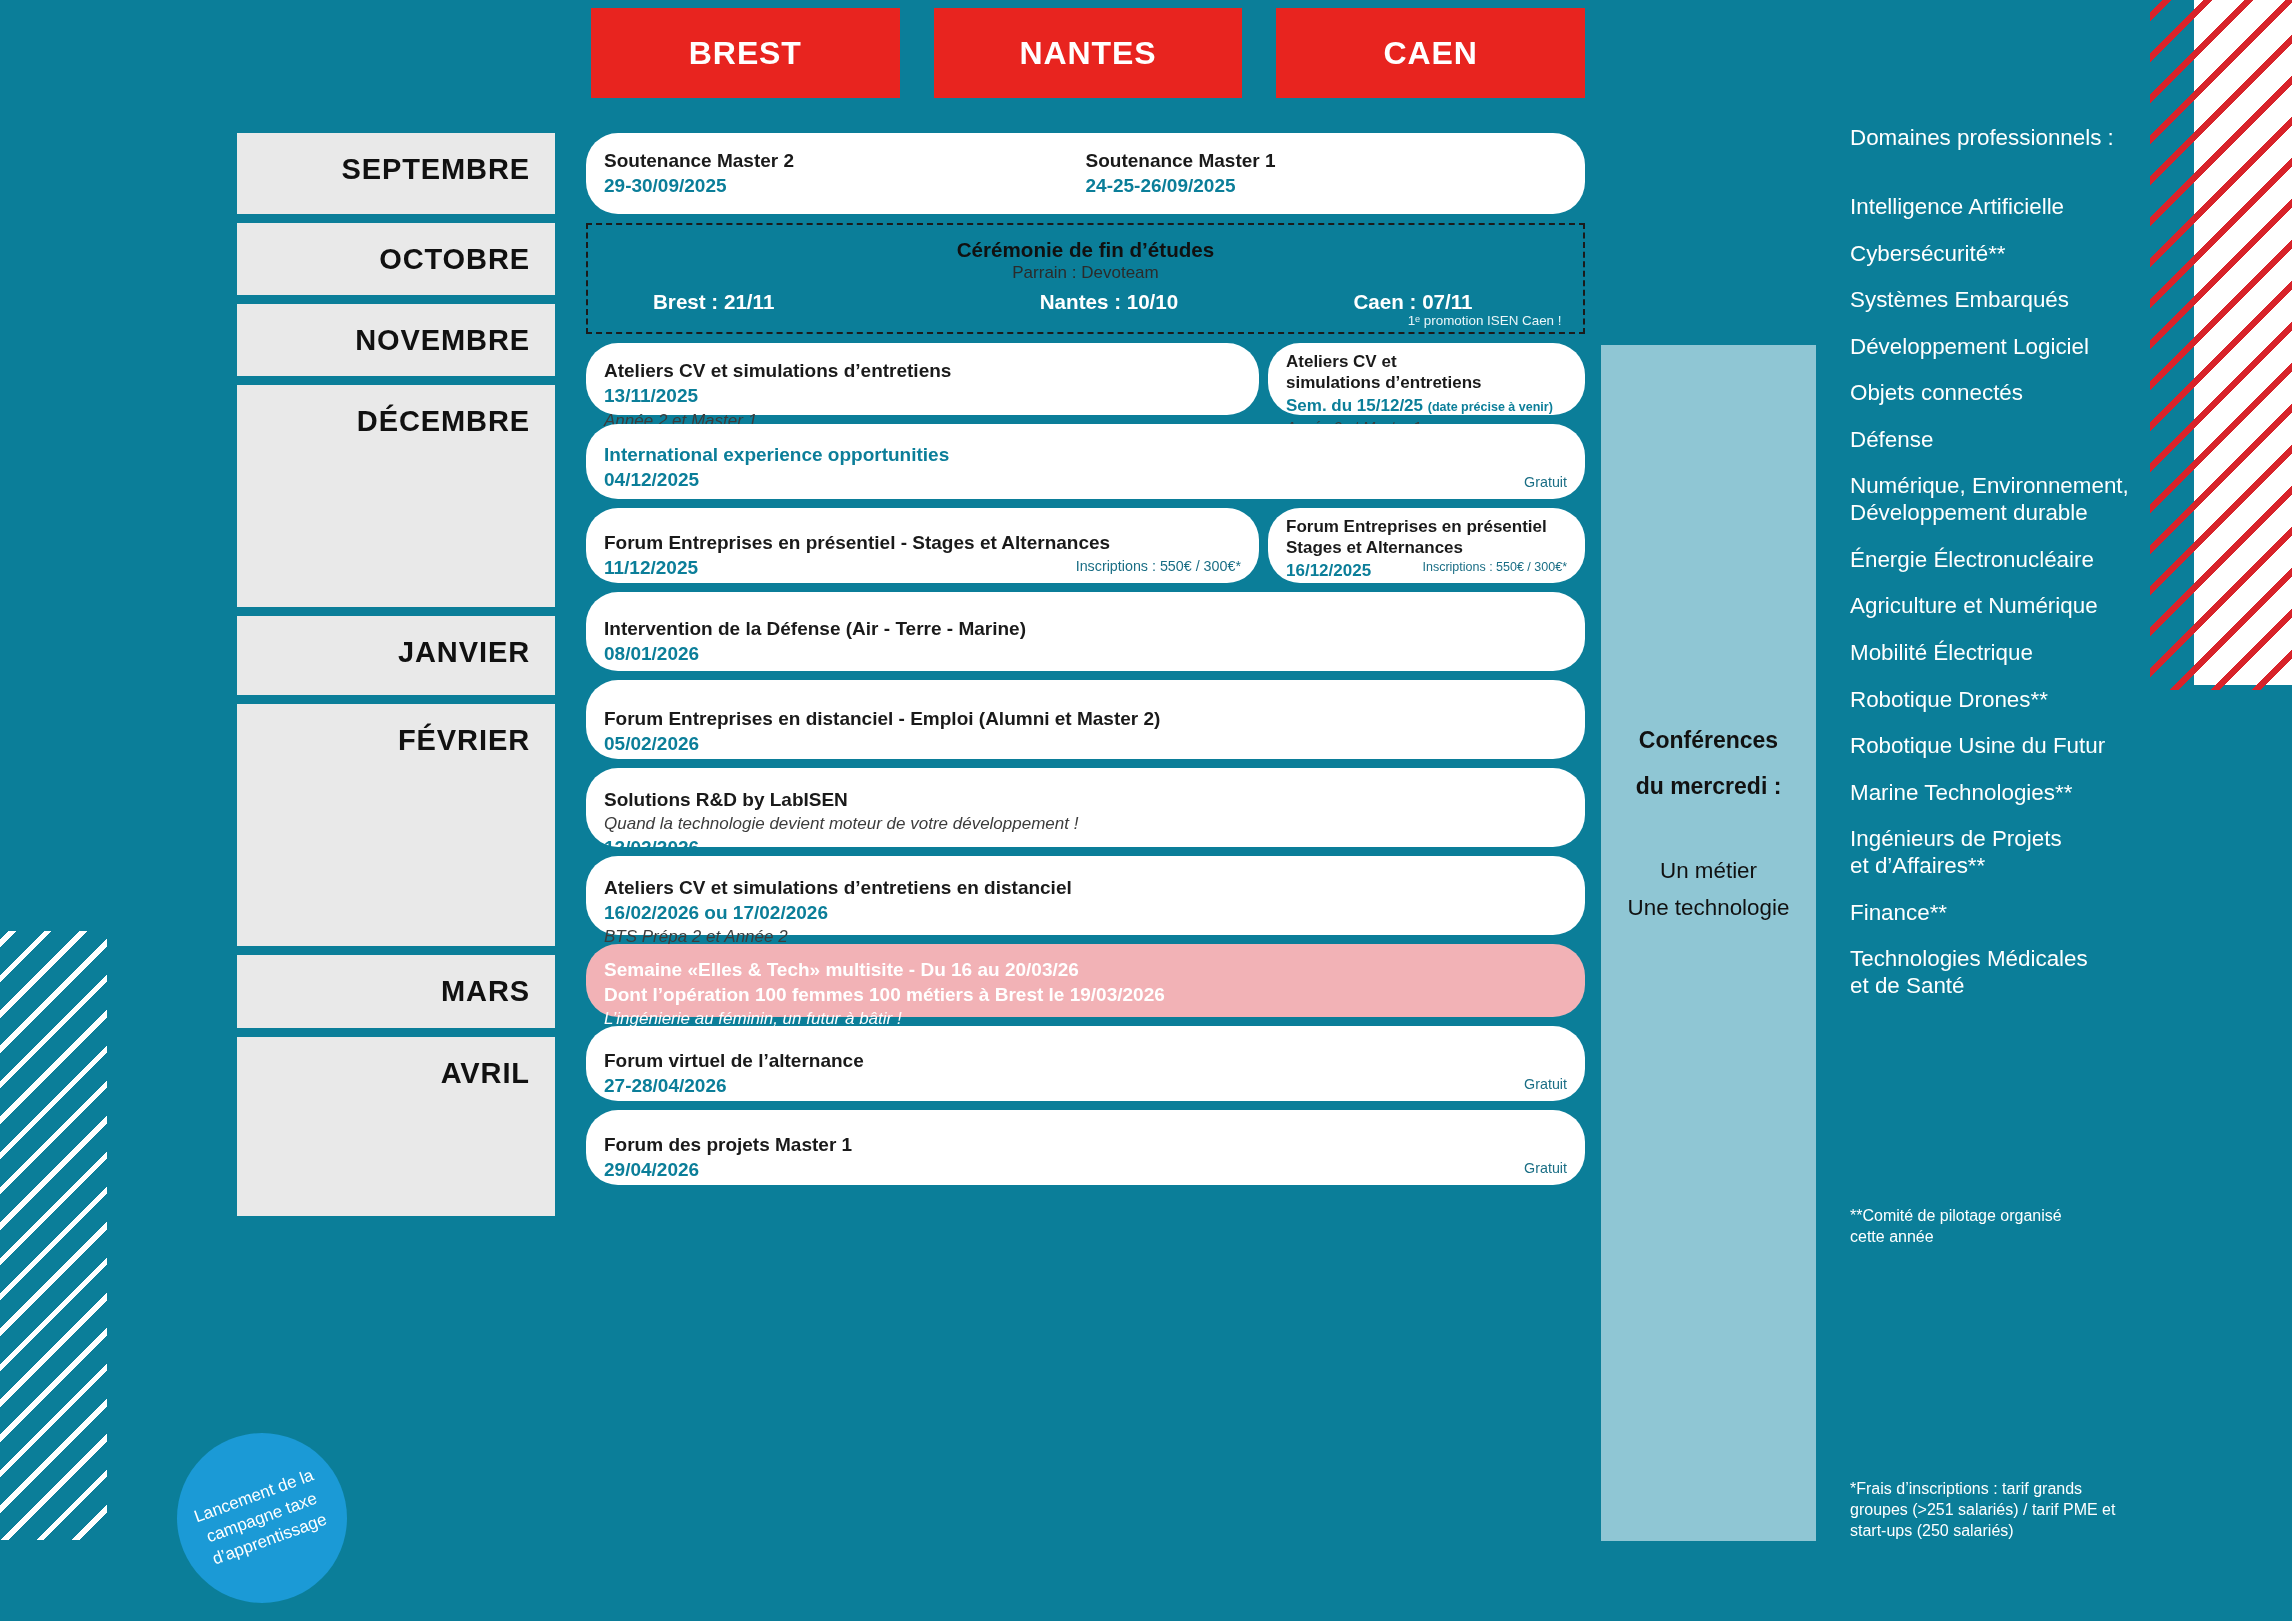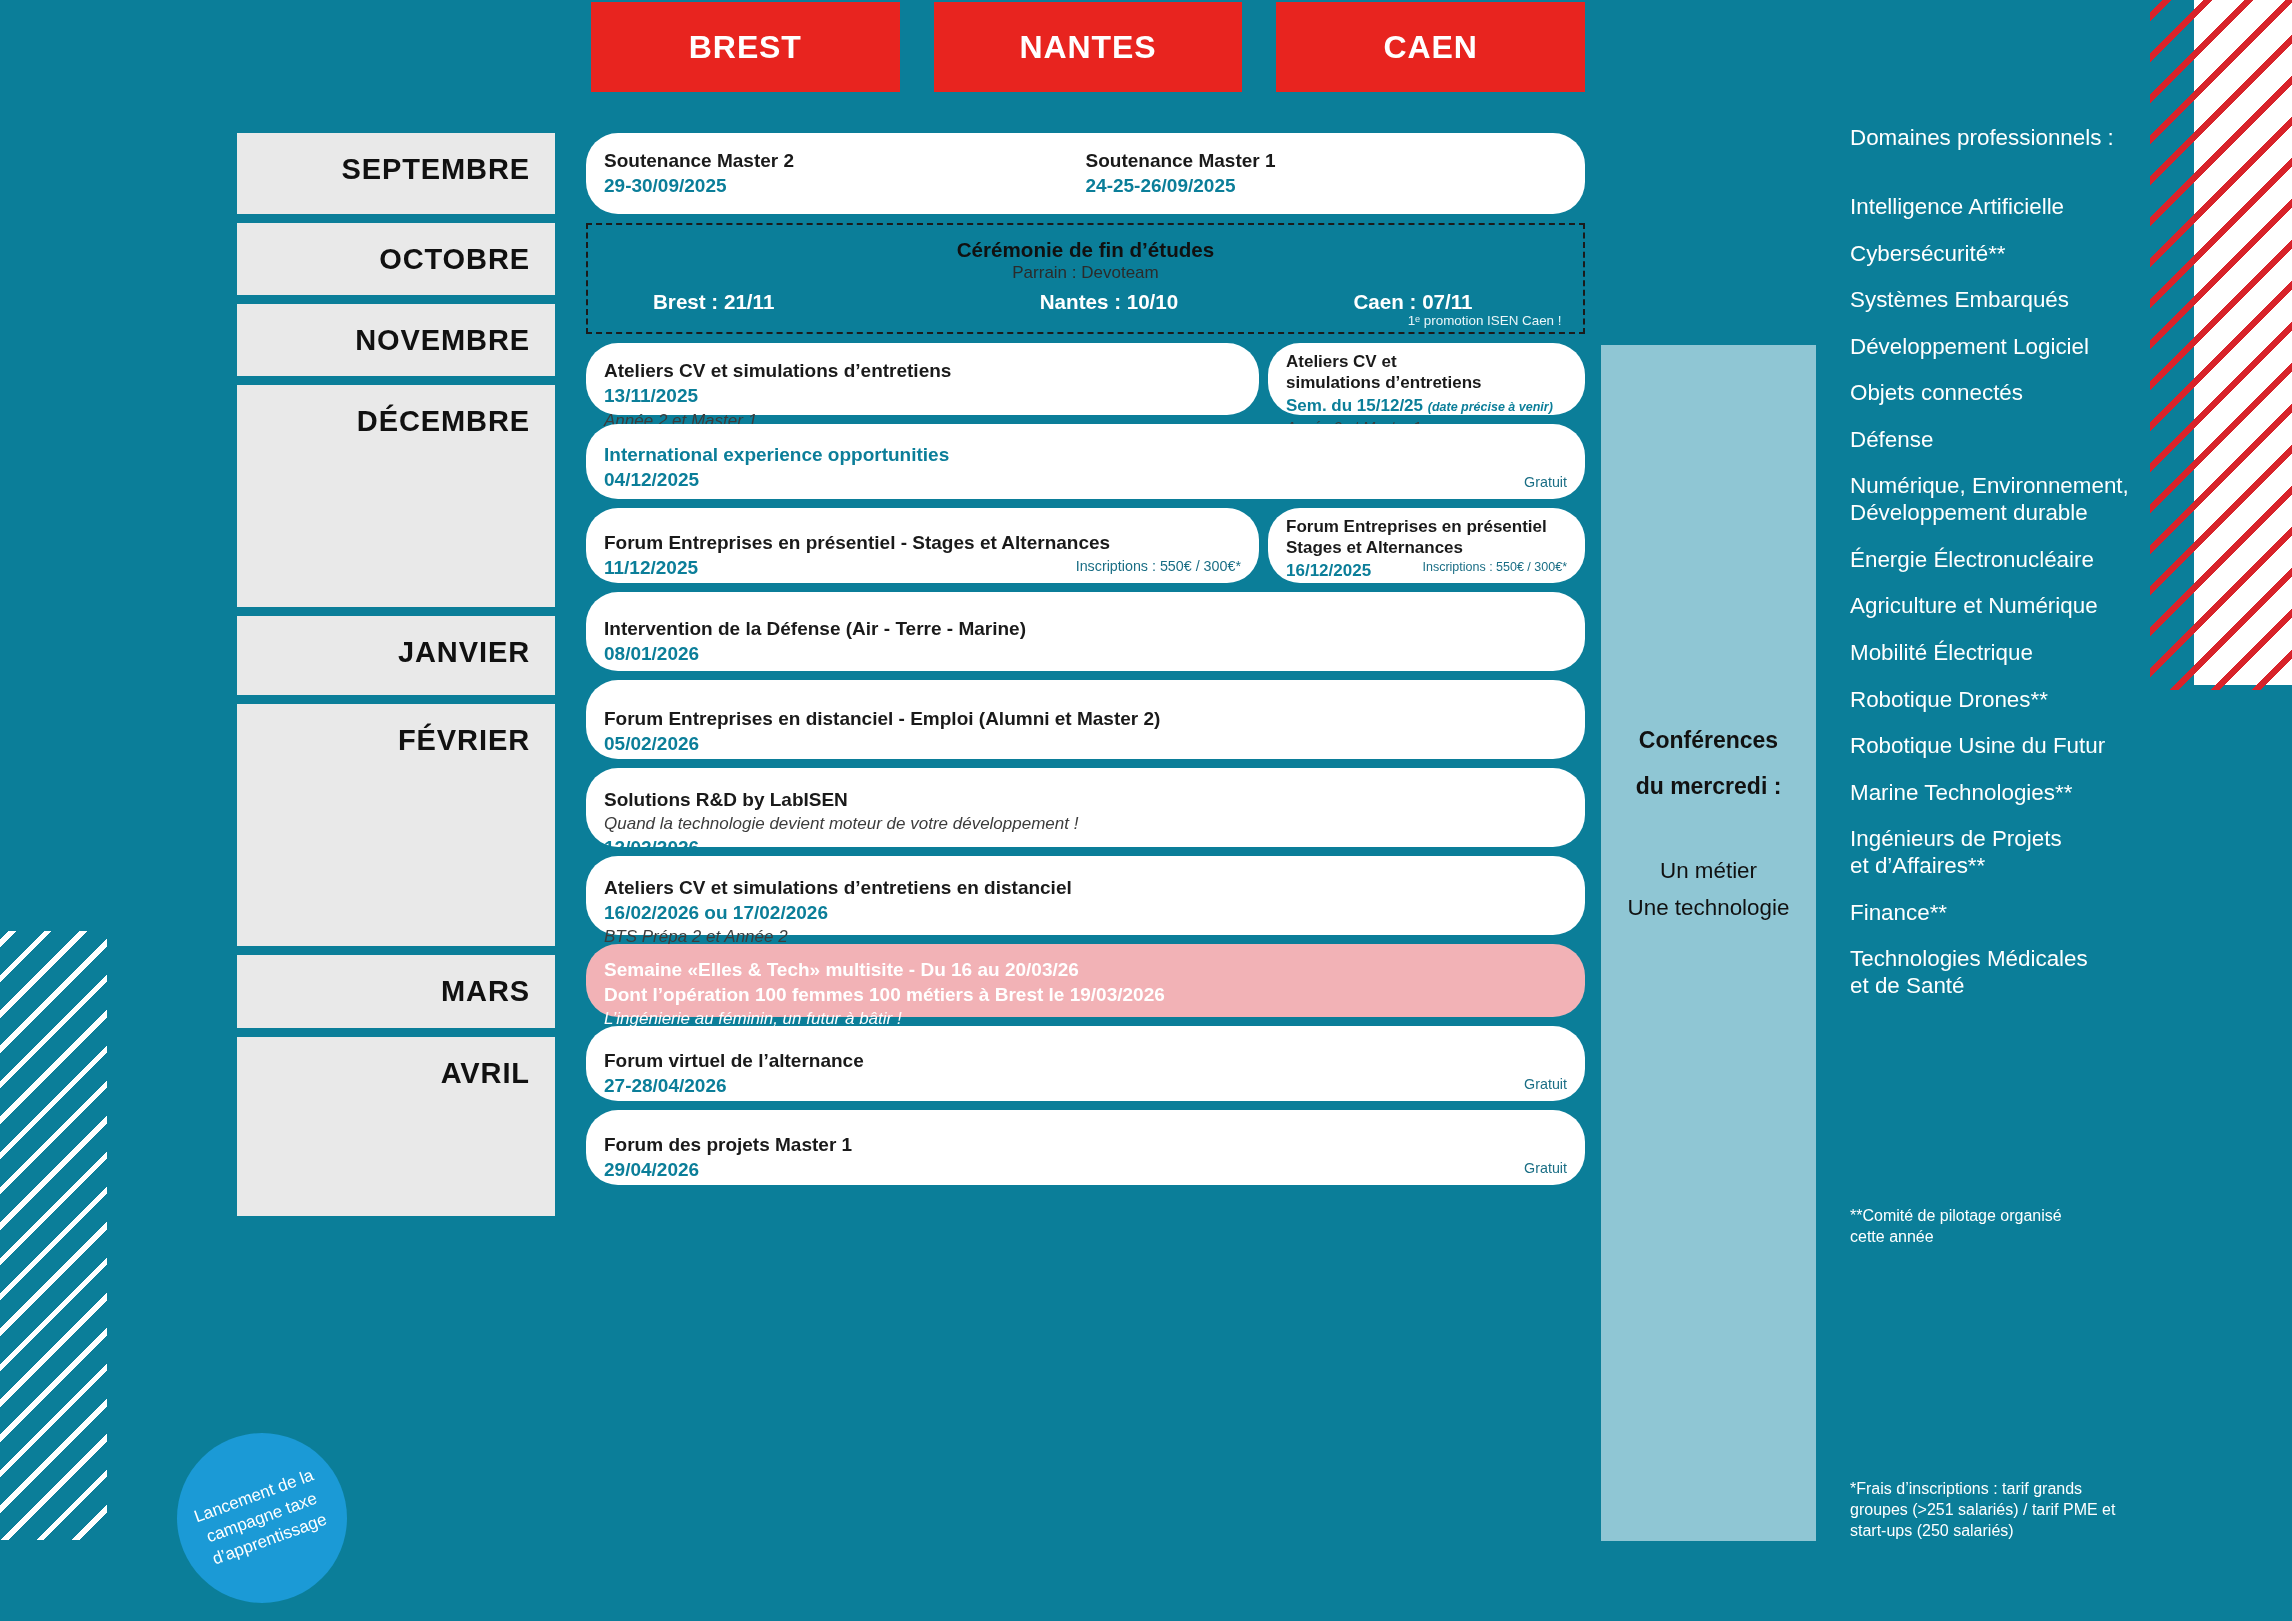--- a/index.html
+++ b/index.html
@@ -39,21 +39,21 @@
     background: repeating-linear-gradient(
         -45deg,
         transparent 0px, transparent 23px,
         #d8232a 23px, #d8232a 29px);
     pointer-events: none;
   }
 
   
   .city-row {
     position: absolute;
-    left: 591px; top: 2px;
+    left: 591px; top: 8px;
     width: 994px; height: 90px;
     display: flex; gap: 34px;
   }
   .city-tab {
     flex: 1;
     background: #e8241f;
     color: #ffffff;
     font-size: 32px;
     font-weight: bold;
     letter-spacing: 0.9px;
@@ -101,21 +101,21 @@
     line-height: 1.22;
   }
   .title.accent { color: #0b7e99; }
   .date {
     font-size: 19px; font-weight: bold; color: #0b7e99;
     line-height: 1.25; margin-top: 1.8px;
   }
   .sub {
     font-size: 17px; color: #3c3c3c; line-height: 1.25; margin-top: 1.8px; font-style: italic;
   }
-  .small-inline { font-size: 12.5px; font-weight: bold; font-style: italic; }
+  .small-inline { font-size: 12.5px; font-weight: bold; }
   .note {
     position: absolute; right: 18px; bottom: 9px;
     font-size: 14.3px; color: #1a6e85;
   }
 
   
   .ceremony {
     border: 2.7px dashed #1b1b1b;
     background: #0b7e99;
     width: 100%;

